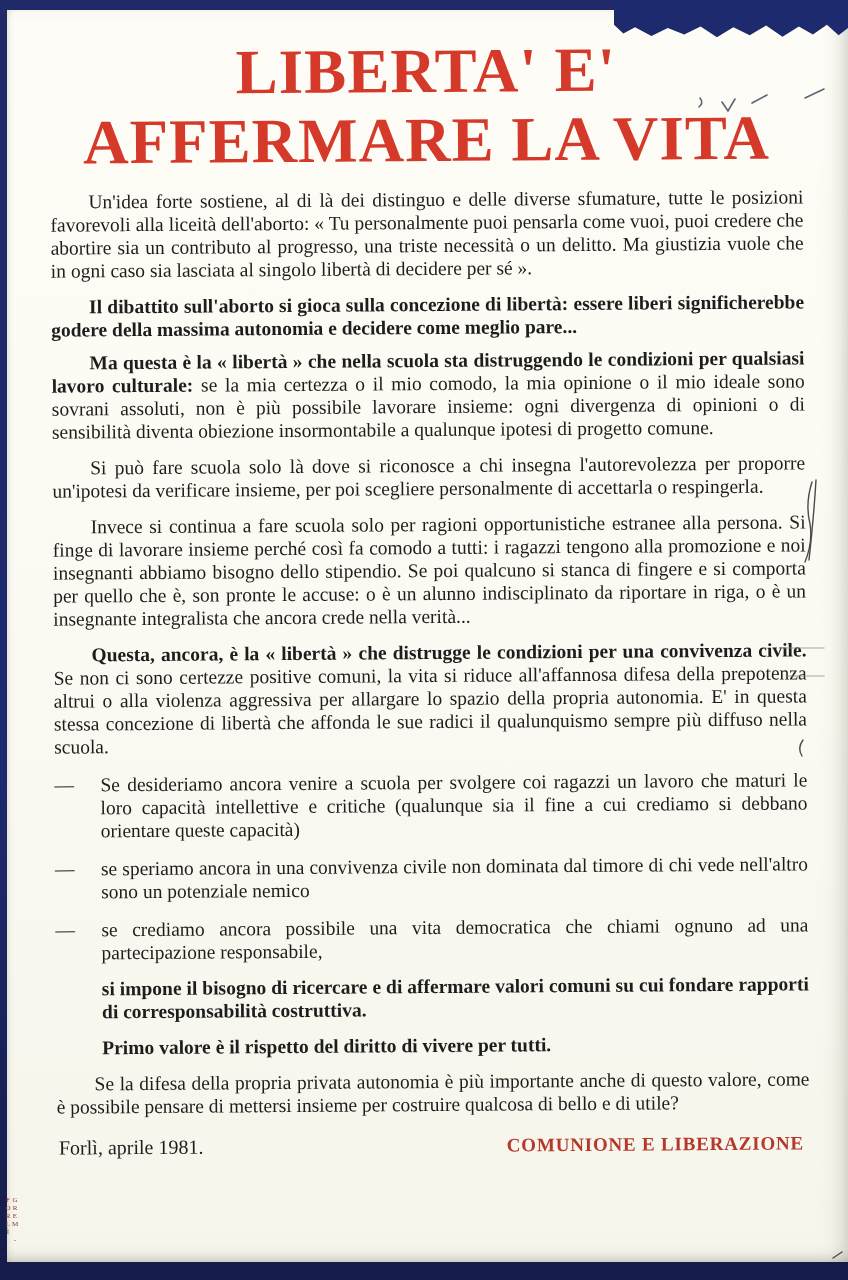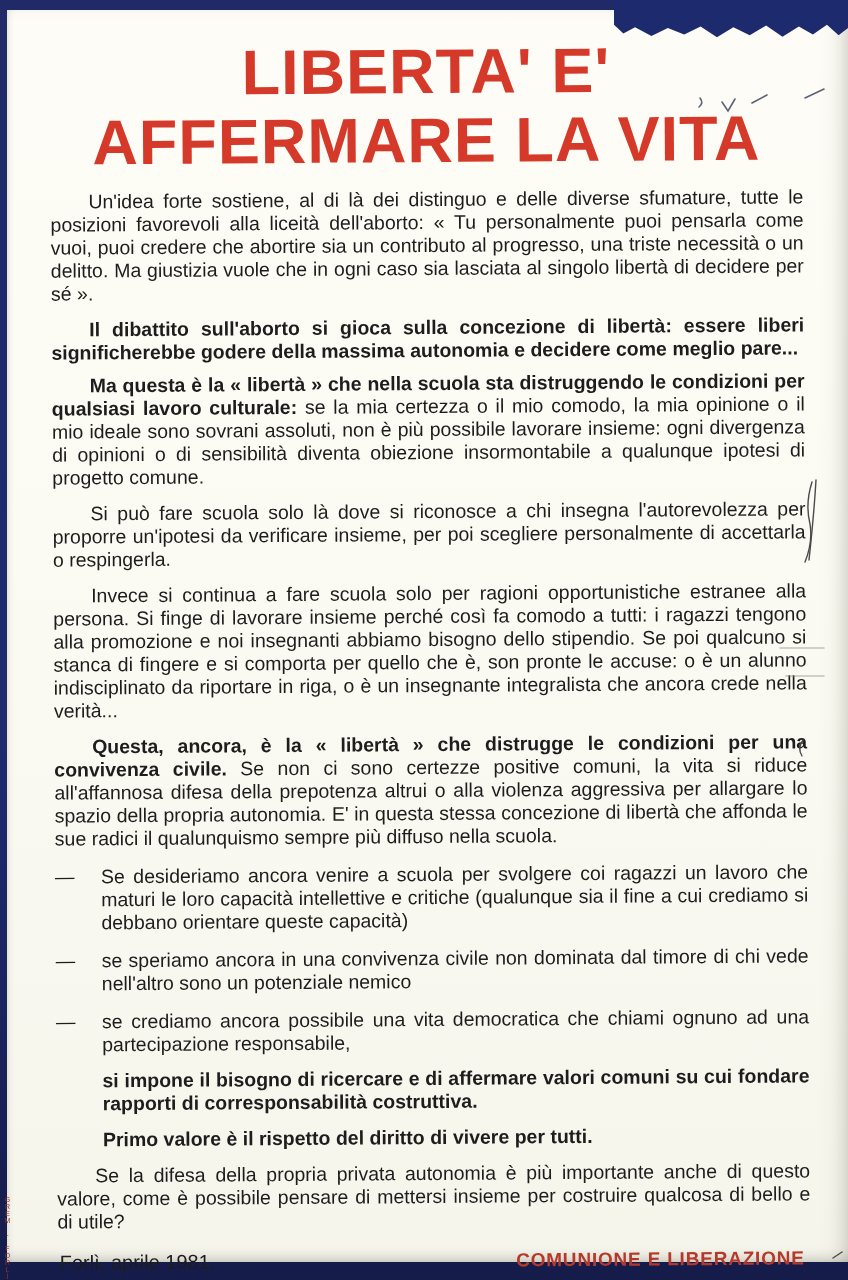--- a/index.html
+++ b/index.html
@@ -2,21 +2,21 @@
 <html><head>
 <meta charset="utf-8">
 <style>
   html,body{margin:0;padding:0;background:#10163d;}
   .scene{
     position:relative;
     width:848px;height:1280px;
     margin:0 auto;
     background:linear-gradient(180deg,#202a68 0%,#1d2a6e 60%,#151c4a 100%);
     overflow:hidden;
-    font-family:Liberation Sans, sans-serif;
+    font-family:Liberation Serif, serif;
   }
   .paper{
     position:absolute;left:7px;top:10px;width:841px;height:1252px;
     background:linear-gradient(180deg,#fdfcf6 0%,#fbfaf2 55%,#f6f5ec 100%);
     box-shadow:inset -16px 0 24px -16px rgba(95,92,80,.38),
                inset 0 -12px 16px -12px rgba(70,66,52,.35),
                inset 4px 0 8px -6px rgba(70,66,52,.30);
   }
   .torn-patch{
     position:absolute;top:0;right:0;width:234px;height:40px;

